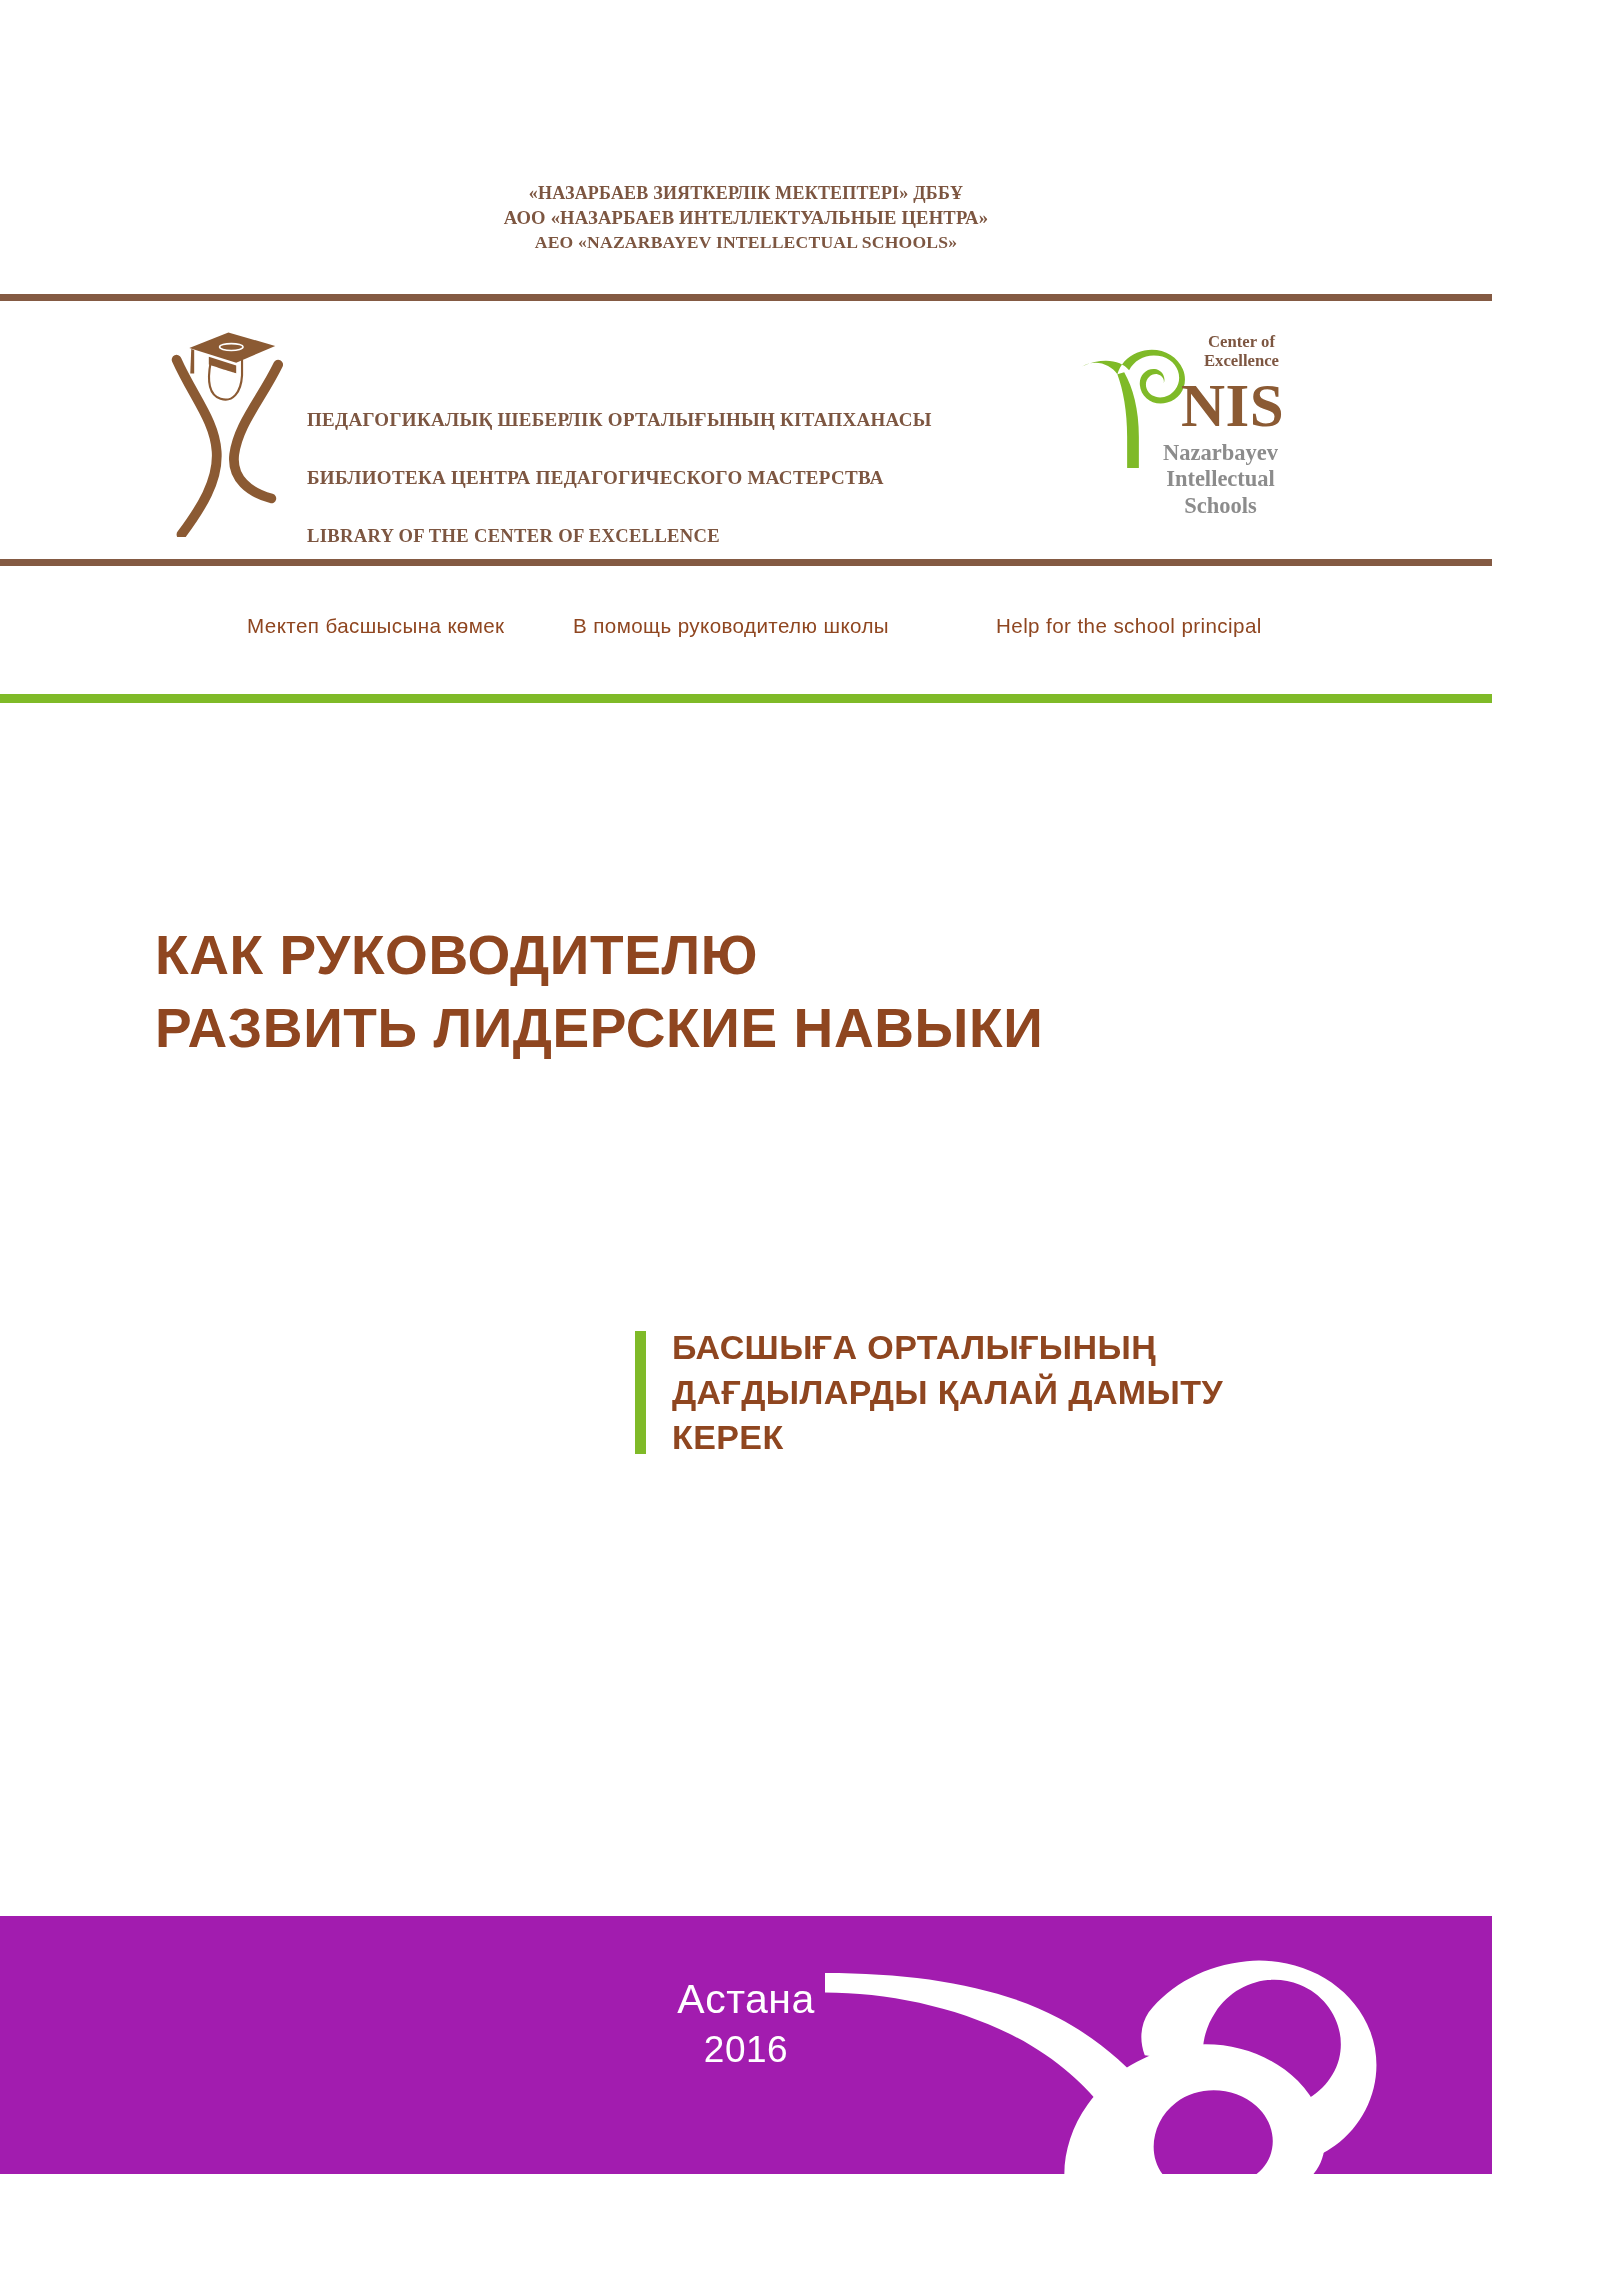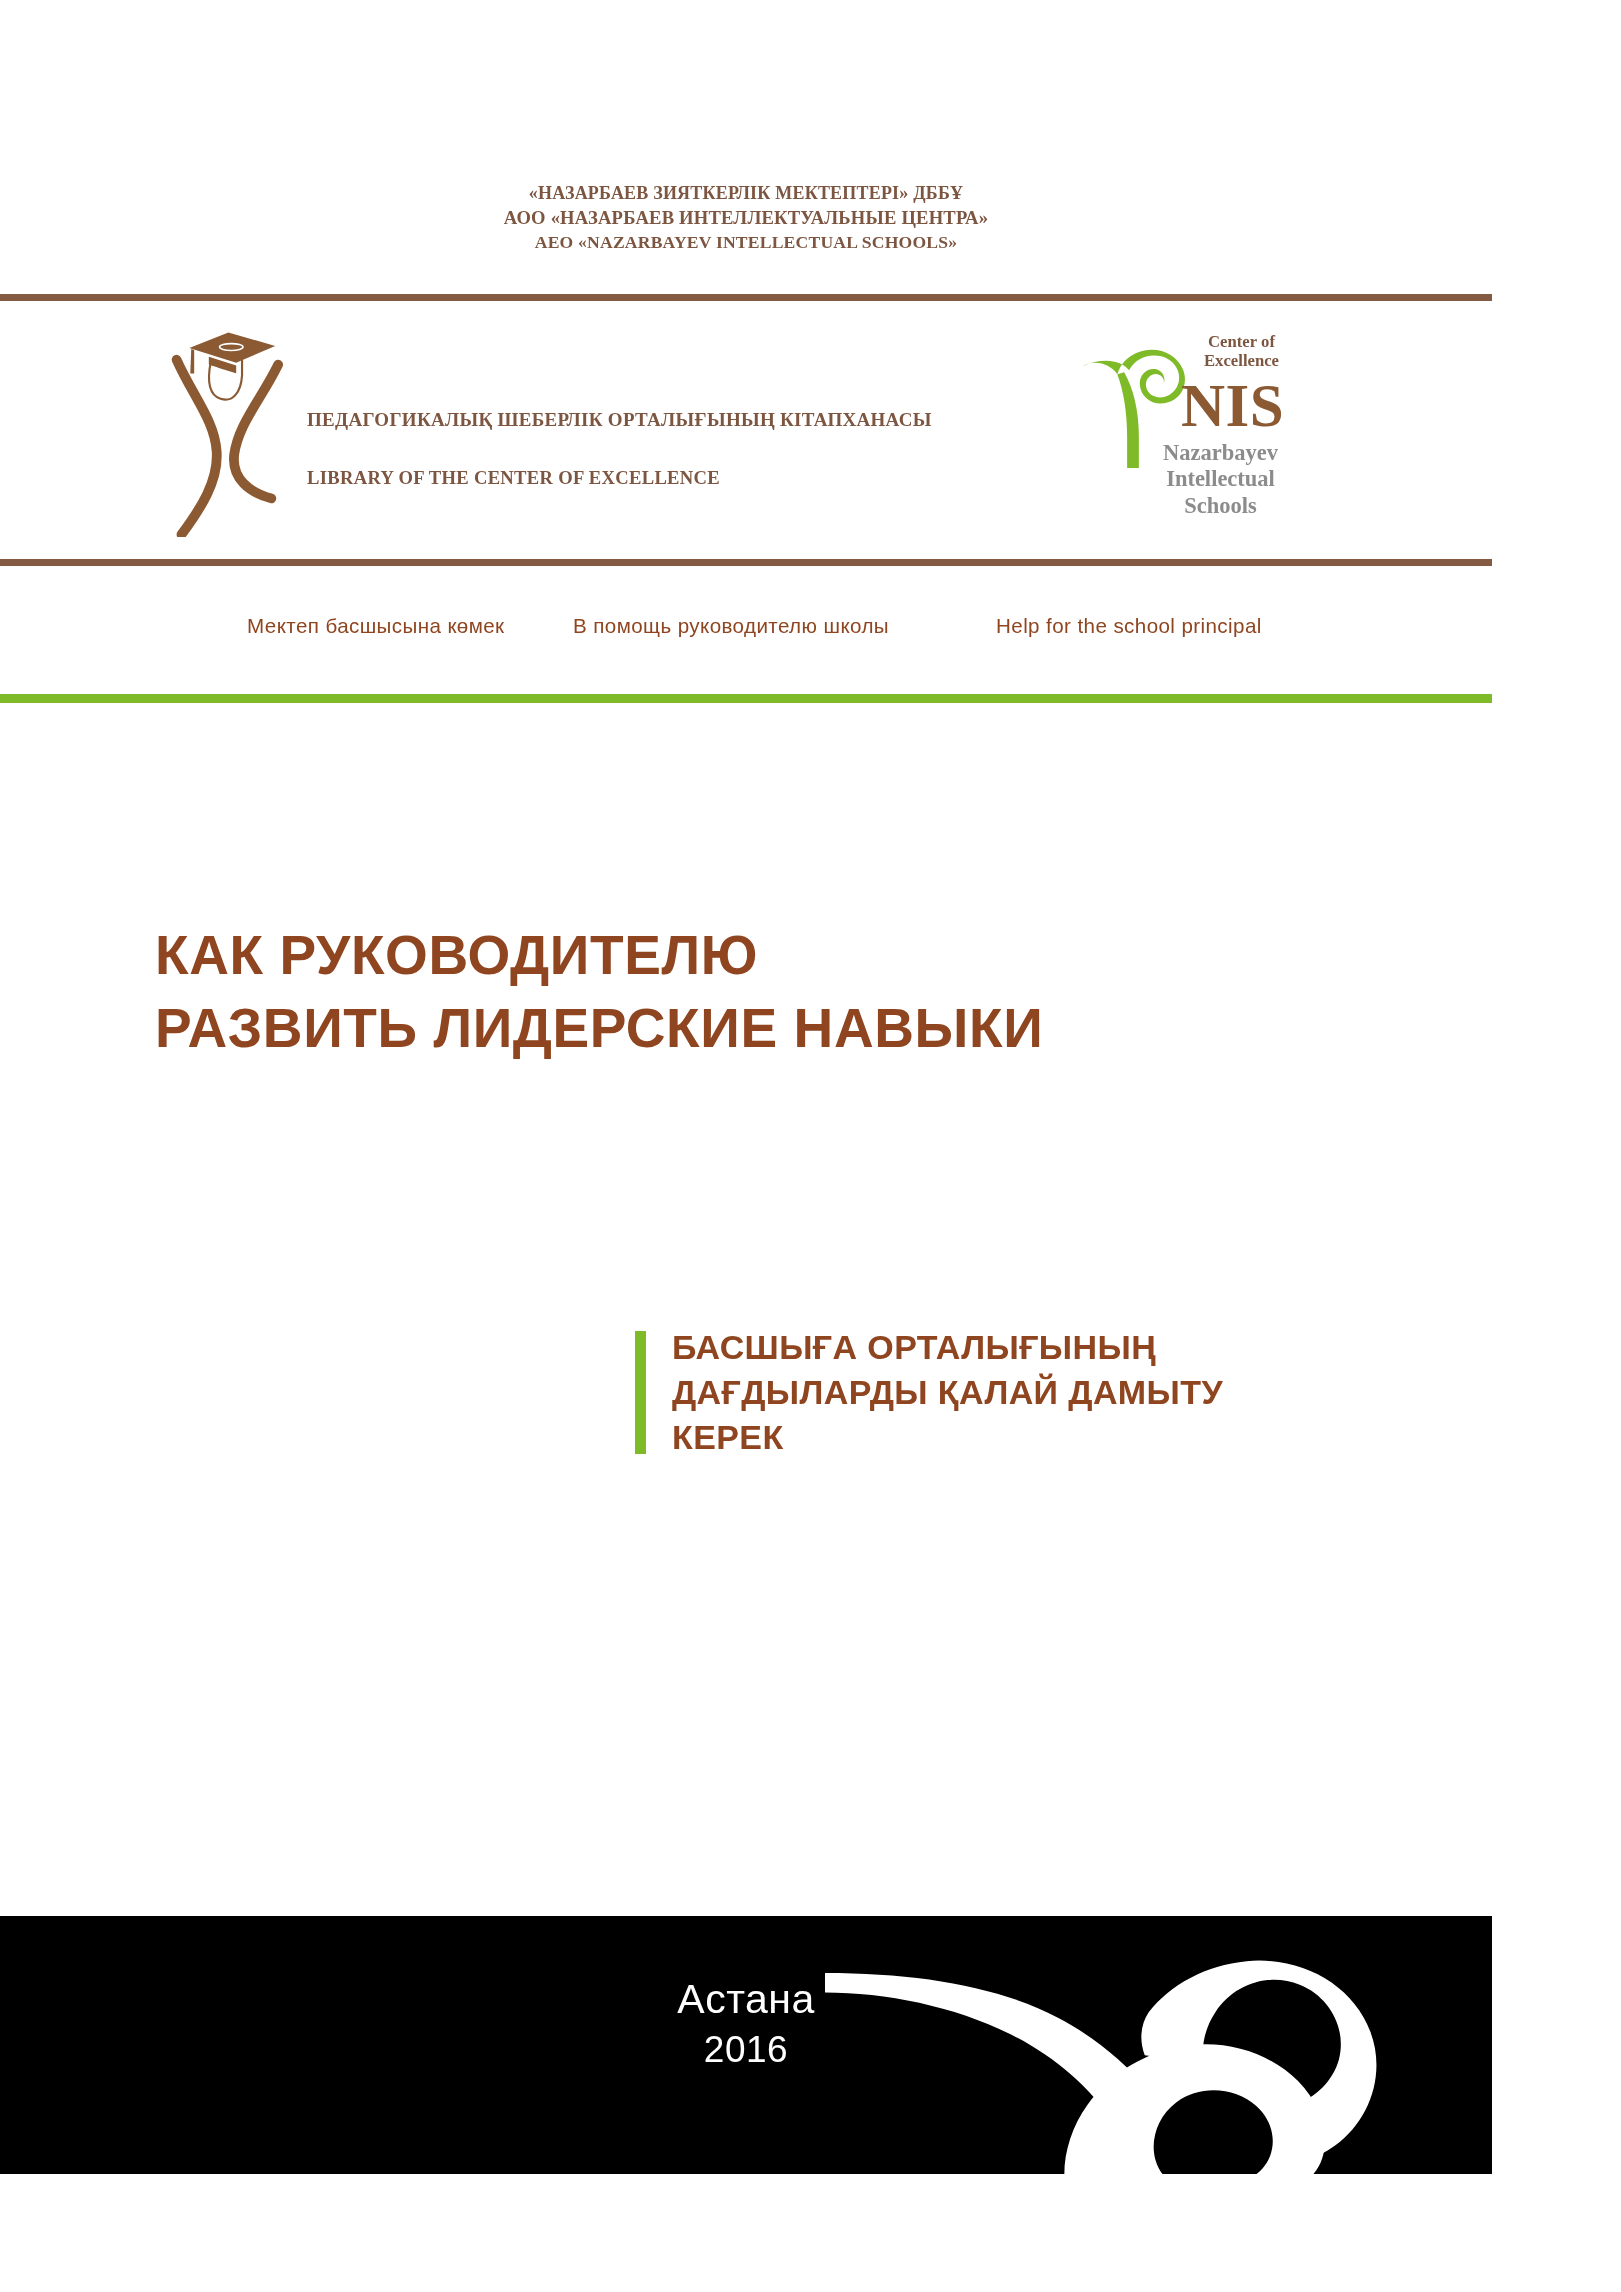--- a/index.html
+++ b/index.html
@@ -222,21 +222,21 @@
   }
   .subtitle-kz span { display: block; white-space: nowrap; }
 
   
   .footer {
     position: absolute;
     left: 0;
     top: 1916px;
     width: 1492px;
     height: 258px;
-    background: #000000;
+    background: #a21caf;
     overflow: hidden;
   }
   .footer-orn {
     position: absolute;
     right: 0;
     top: 0;
     width: 667px;
     height: 258px;
   }
   .footer-orn svg { display: block; width: 100%; height: 100%; }
@@ -285,20 +285,21 @@
         <path d="M52,36 C48,56 50,70 62,74 C74,78 83,68 84,50 L84,34" fill="none" stroke="#8b5a33" stroke-width="2.2" stroke-linecap="round"></path>
 
         <path d="M17,34 C34,72 56,96 58,128 C60,158 42,186 22,213" fill="none" stroke="#8b5a33" stroke-width="10" stroke-linecap="round"></path>
 
         <path d="M121,39 C104,74 80,100 76,131 C73,156 92,170 114,176" fill="none" stroke="#8b5a33" stroke-width="10" stroke-linecap="round"></path>
       </svg>
     </div>
 
     <div class="lib-text">
       <span class="lt lt-1">ПЕДАГОГИКАЛЫҚ ШЕБЕРЛІК ОРТАЛЫҒЫНЫҢ КІТАПХАНАСЫ</span>
+      <span class="lt lt-2">БИБЛИОТЕКА ЦЕНТРА ПЕДАГОГИЧЕСКОГО МАСТЕРСТВА</span>
       <span class="lt lt-3">LIBRARY OF THE CENTER OF EXCELLENCE</span>
     </div>
 
     <div class="nis-logo">
       <div class="nis-orn">
         <svg viewBox="0 0 112 135" xmlns="http://www.w3.org/2000/svg">
           <path d="M4,28 C26,18 44,22 52,32 C58,20 72,14 86,18 C102,23 108,40 99,52
                    C91,63 74,62 70,51 C67,43 73,35 81,36 C86,37 89,42 87,46
                    C90,41 87,33 80,31 C70,29 62,37 63,47 C64,60 77,69 91,65
                    C106,61 113,45 107,31 C100,14 79,6 60,14 C50,18 43,26 40,36

